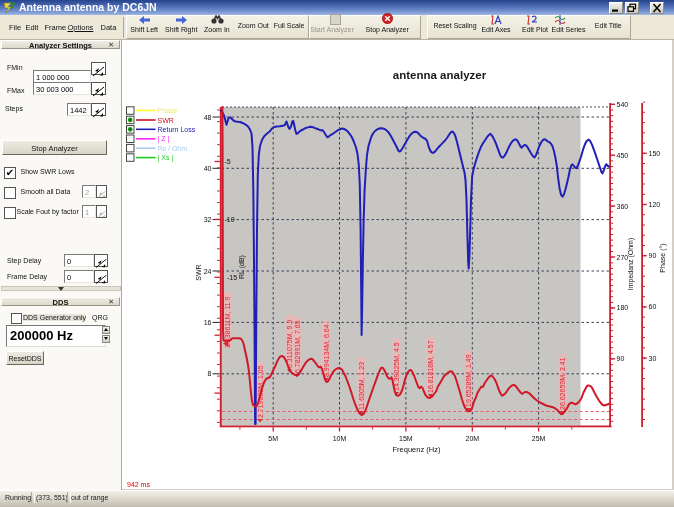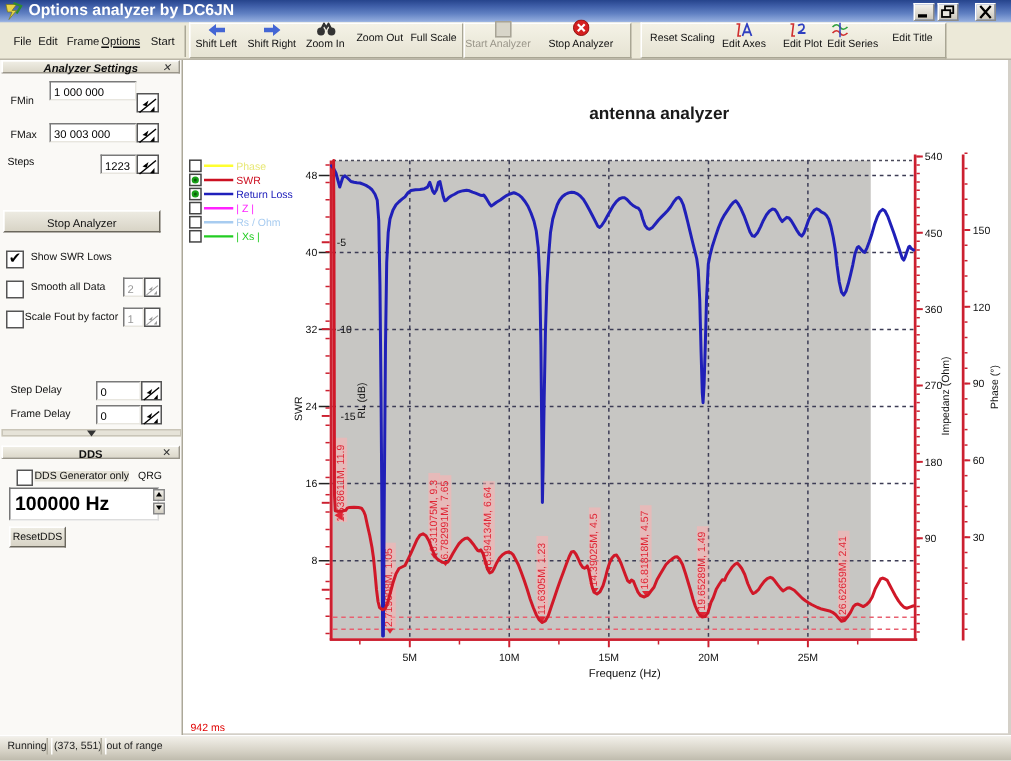--- a/index.html
+++ b/index.html
@@ -31,21 +31,21 @@
   .stxt{top:494px;font-size:7px;color:#222;white-space:nowrap;}
   .ssep{top:492px;width:2px;height:11px;border-left:1px solid #b0ac9e;border-right:1px solid #fff;}
 </style></head>
 <body>
   <div id="titlebar" class="abs">
     <svg class="abs" style="left:3px;top:1px" width="13" height="13" viewBox="0 0 13 13">
       <path d="M1 2 L8 2 L5 6 L8 6 L3 12 L5 7 L2 7 Z" fill="#E8D44A" stroke="#7a7a20" stroke-width="0.5"></path>
       <path d="M6 1 L11 3 L8 8" fill="none" stroke="#2E8B2E" stroke-width="1.6"></path>
     </svg>
   </div>
-  <div id="titletext" class="abs">Options analyzer by DC6JN</div>
+  <div id="titletext" class="abs">Antenna antenna by DC6JN</div>
   <div class="abs winbtn" style="left:609px;">
     <svg width="12" height="10" viewBox="0 0 12 10">
       <rect x="2" y="6.5" width="6" height="2.2" fill="#000"></rect>
     </svg>
   </div>
   <div class="abs winbtn" style="left:625px;">
     <svg width="12" height="10" viewBox="0 0 12 10">
       <rect x="4" y="1.2" width="5.5" height="4.5" fill="none" stroke="#000" stroke-width="1.2"></rect>
       <rect x="2" y="3.8" width="5.5" height="4.5" fill="#e8e6df" stroke="#000" stroke-width="1.2"></rect>
     </svg>
@@ -54,21 +54,21 @@
     <svg width="12" height="10" viewBox="0 0 12 10">
       <path d="M2.5 1 L9.5 9 M9.5 1 L2.5 9" stroke="#000" stroke-width="1.5"></path>
     </svg>
   </div>
 
   <div id="band" class="abs"></div>
   <div class="abs menuitem" style="left:9px;text-align:right;">File</div>
   <div class="abs menuitem" style="left:25.5px;">Edit</div>
   <div class="abs menuitem" style="left:44.5px;">Frame</div>
   <div class="abs menuitem" style="left:67.5px;text-decoration:underline;">Options</div>
-  <div class="abs menuitem" style="left:100.5px;">Start</div>
+  <div class="abs menuitem" style="left:100.5px;">Data</div>
   <div class="abs" style="left:122.5px;top:17px;width:2px;height:21px;border-left:1px solid #aaa795;border-right:1px solid #fff;"></div>
   <div class="abs tbgroup" style="left:126px;top:15px;width:183px;"></div>
   <div class="abs tbgroup" style="left:309px;top:15px;width:112px;"></div>
   <div class="abs tbgroup" style="left:427px;top:15px;width:204px;"></div>
   <div class="abs tbtxt " style="left:144.2px;top:26px;">Shift Left</div>
   <div class="abs tbtxt " style="left:181.2px;top:26px;">Shift Right</div>
   <div class="abs tbtxt " style="left:216.9px;top:26px;">Zoom In</div>
   <div class="abs tbtxt " style="left:253.2px;top:22px;">Zoom Out</div>
   <div class="abs tbtxt " style="left:289px;top:22px;">Full Scale</div>
   <div class="abs tbtxt gray" style="left:332px;top:26px;">Start Analyzer</div>
@@ -102,40 +102,40 @@
     <path d="M1 1 L3 1 L2 9 L4 9" stroke="#D03030" stroke-width="1.1" fill="none"></path>
     <path d="M6 2 Q10 0 10 3 Q10 5 6 7 L11 7" stroke="#3040C0" stroke-width="1.2" fill="none"></path>
   </svg>
   <svg class="abs" style="left:554px;top:15px" width="12" height="10" viewBox="0 0 12 10">
     <path d="M1 3 Q4 0 6 3 Q8 6 11 3" stroke="#30A040" stroke-width="1.1" fill="none"></path>
     <path d="M1 7 Q4 4 6 7 Q8 10 11 7" stroke="#D03030" stroke-width="1.1" fill="none"></path>
     <path d="M6 0 L6 10" stroke="#3040C0" stroke-width="1"></path>
   </svg>
 
   <div id="leftpanel" class="abs"></div>
-  <div class="abs phead" style="top:40px;font-style:italic;">
+  <div class="abs phead" style="top:40px;">
     <div class="pheadtxt">Analyzer Settings</div>
     <div class="px">✕</div>
   </div>
   <div class="abs lbl" style="left:7px;top:64px;">FMin</div>
-  <div class="abs ebox" style="left:33px;top:54px;width:58px;height:13px;">1 000 000</div>
+  <div class="abs ebox" style="left:33px;top:70px;width:58px;height:13px;">1 000 000</div>
   <div class="abs spinb" style="left:91px;top:61.5px;width:15px;height:13px;"><svg width="13" height="11" viewBox="0 0 13 11">
       <line x1="1" y1="10" x2="12" y2="1" stroke="#000" stroke-width="1"></line>
       <path d="M3 5 L7 2 L5.8 5.8 Z" fill="#000"></path>
       <path d="M8 9.5 L11 9.5 L11 6 Z" fill="#000"></path>
     </svg></div>
   <div class="abs lbl" style="left:7px;top:87px;">FMax</div>
   <div class="abs ebox" style="left:33px;top:82px;width:58px;height:13px;">30 003 000</div>
   <div class="abs spinb" style="left:91px;top:82px;width:15px;height:13px;"><svg width="13" height="11" viewBox="0 0 13 11">
       <line x1="1" y1="10" x2="12" y2="1" stroke="#000" stroke-width="1"></line>
       <path d="M3 5 L7 2 L5.8 5.8 Z" fill="#000"></path>
       <path d="M8 9.5 L11 9.5 L11 6 Z" fill="#000"></path>
     </svg></div>
   <div class="abs lbl" style="left:5px;top:104.5px;">Steps</div>
-  <div class="abs ebox" style="left:67px;top:102.5px;width:24px;height:13px;">1223</div>
+  <div class="abs ebox" style="left:67px;top:102.5px;width:24px;height:13px;">1442</div>
   <div class="abs spinb" style="left:91px;top:102.5px;width:15px;height:13px;"><svg width="13" height="11" viewBox="0 0 13 11">
       <line x1="1" y1="10" x2="12" y2="1" stroke="#000" stroke-width="1"></line>
       <path d="M3 5 L7 2 L5.8 5.8 Z" fill="#000"></path>
       <path d="M8 9.5 L11 9.5 L11 6 Z" fill="#000"></path>
     </svg></div>
   <div class="abs btn" style="left:2px;top:140px;width:105px;height:15px;padding-top:3px;">Stop Analyzer</div>
   <div class="abs cb" style="left:4px;top:166.5px;">✔</div>
   <div class="abs lbl" style="left:20.5px;top:168px;">Show SWR Lows</div>
   <div class="abs cb" style="left:4px;top:186.5px;"></div>
   <div class="abs lbl" style="left:20.5px;top:188px;">Smooth all Data</div>
@@ -171,21 +171,21 @@
     <div style="width:0;height:0;margin:0 auto;border-left:3px solid transparent;border-right:3px solid transparent;border-top:4px solid #333;"></div>
   </div>
   <div class="abs phead" style="top:296.5px;">
     <div class="pheadtxt">DDS</div>
     <div class="px">✕</div>
   </div>
   <div class="abs cb" style="left:10.5px;top:313px;width:11px;height:11px;"></div>
   <div class="abs lbl" style="left:23px;top:314px;background:#E6E3D8;">DDS Generator only</div>
   <div class="abs lbl" style="left:92px;top:314px;">QRG</div>
   <div class="abs" style="left:6px;top:324.5px;width:100px;height:22px;background:#fff;border:1px solid #777;border-bottom-color:#ddd;border-right-color:#ddd;box-sizing:border-box;">
-    <div style="position:absolute;left:3px;top:2px;font-size:13px;font-weight:bold;color:#000;">100000 Hz</div>
+    <div style="position:absolute;left:3px;top:2px;font-size:13px;font-weight:bold;color:#000;">200000 Hz</div>
   </div>
   <div class="abs" style="left:101.5px;top:326px;width:8px;height:8px;background:linear-gradient(180deg,#f2f0ea,#d2cec2);border:1px solid #888;box-sizing:border-box;">
     <div style="width:0;height:0;margin:1px auto 0;border-left:2.5px solid transparent;border-right:2.5px solid transparent;border-bottom:3.5px solid #000;"></div>
   </div>
   <div class="abs" style="left:101.5px;top:334.5px;width:8px;height:8px;background:linear-gradient(180deg,#f2f0ea,#d2cec2);border:1px solid #888;box-sizing:border-box;">
     <div style="width:0;height:0;margin:1.5px auto 0;border-left:2.5px solid transparent;border-right:2.5px solid transparent;border-top:3.5px solid #000;"></div>
   </div>
   <div class="abs btn" style="left:6px;top:350.5px;width:38px;height:14px;padding-top:3px;font-size:7px;">ResetDDS</div>
 
   <div id="statusbar" class="abs"></div>

